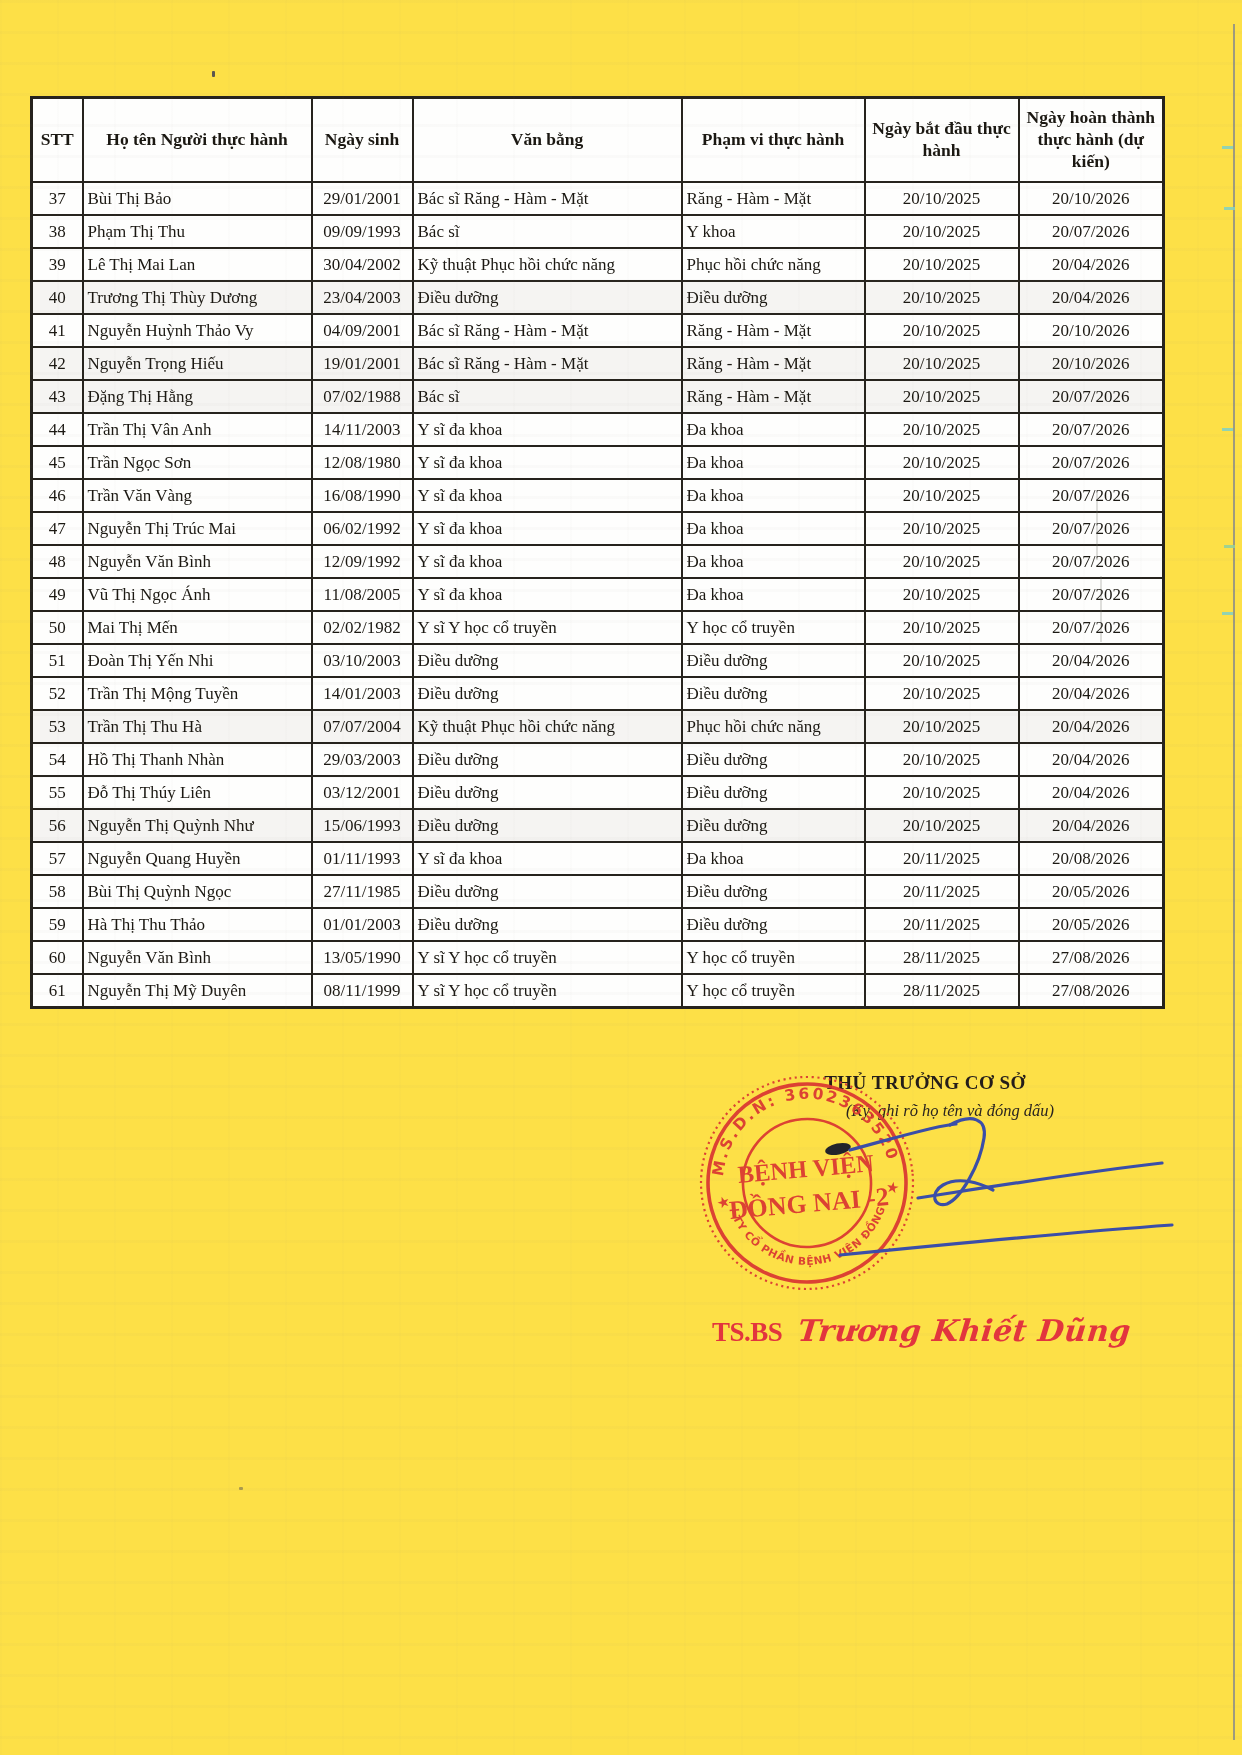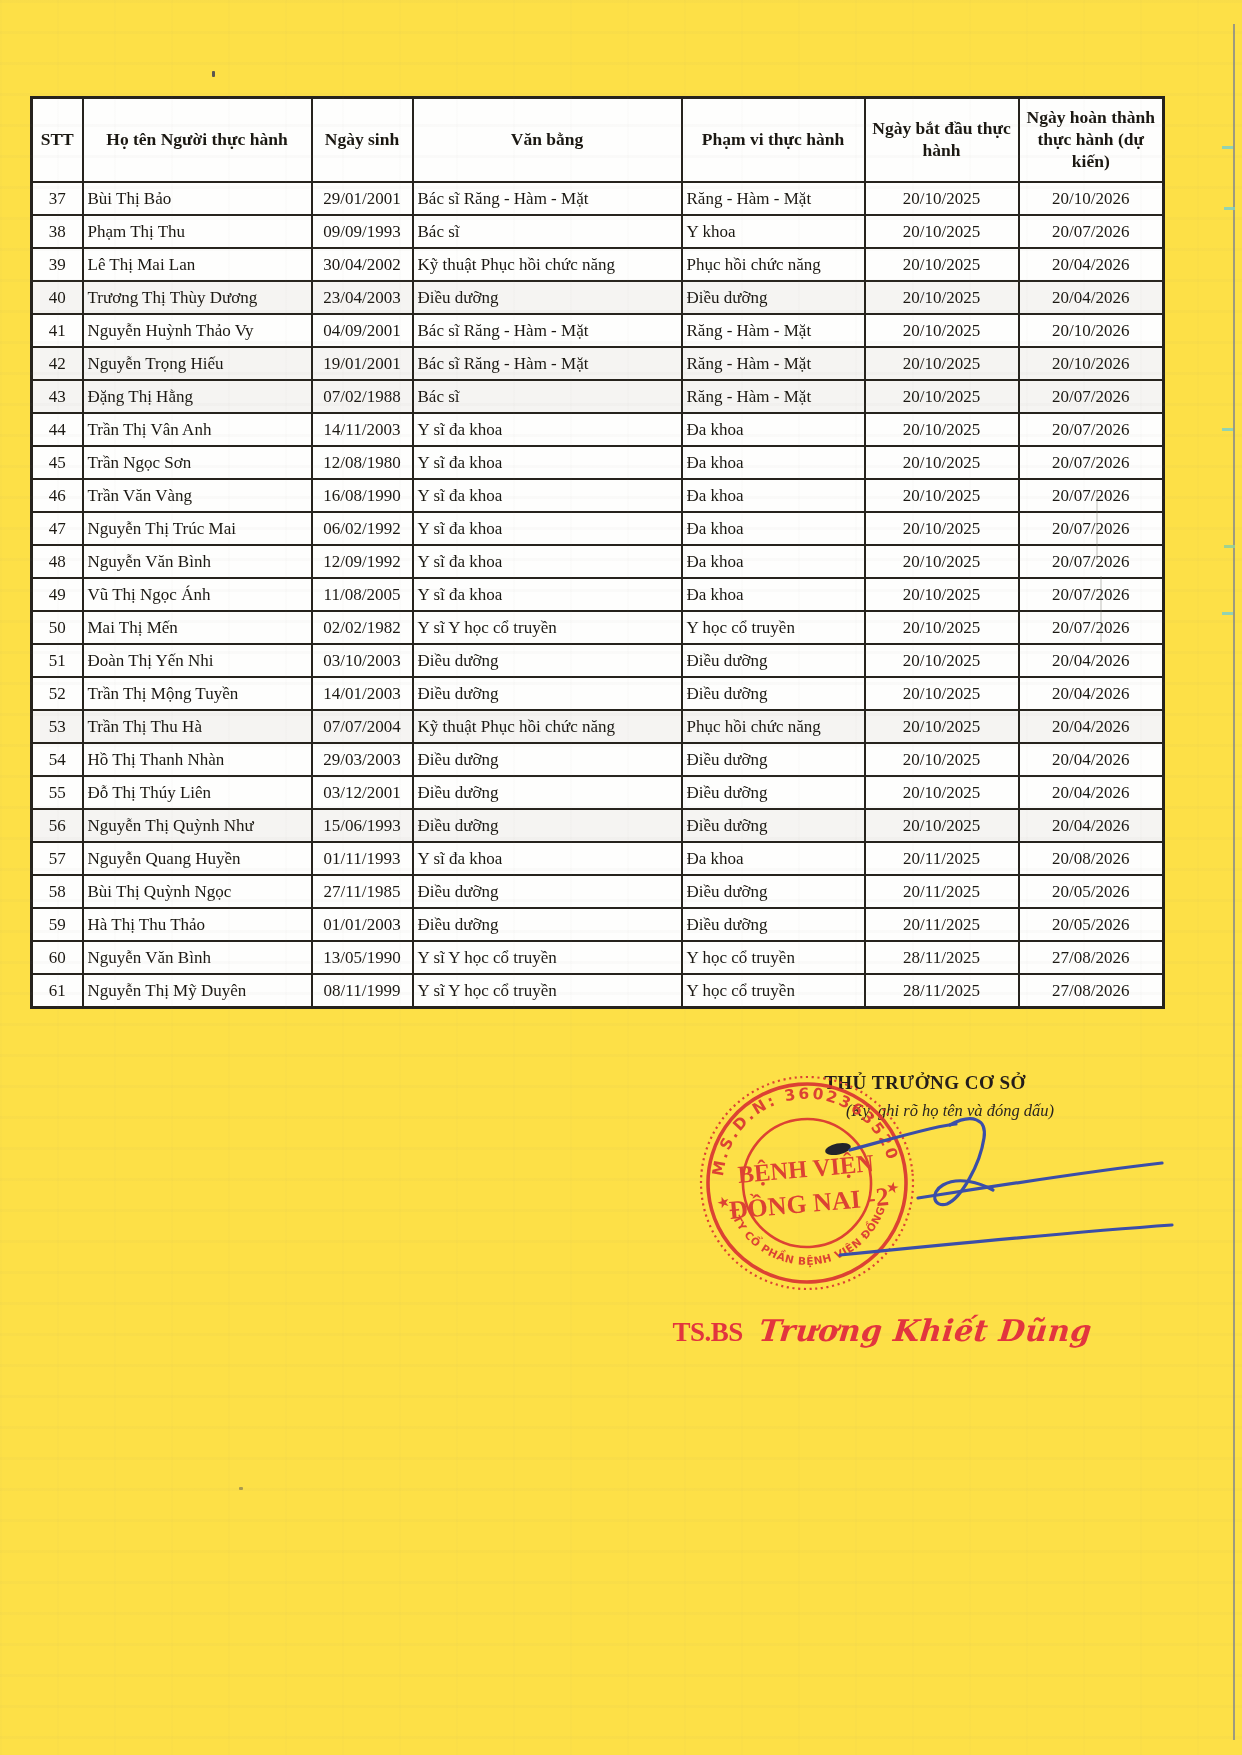--- a/index.html
+++ b/index.html
@@ -76,21 +76,21 @@
   .stamp-wrap{
     position:absolute;left:686px;top:1062px;width:242px;height:242px;
     z-index:3;opacity:.93;transform:rotate(-5deg);
   }
   .sign-wrap{
     position:absolute;left:810px;top:1105px;width:370px;height:160px;
     z-index:4;
   }
   .signer{
     position:absolute;left:712px;top:1313px;width:340px;height:52px;
-    z-index:5;display:flex;align-items:baseline;gap:16px;justify-content:center;
+    z-index:5;display:flex;align-items:baseline;gap:16px;
     color:#e2353e;
   }
   .signer .prefix{font-weight:bold;font-size:27px;letter-spacing:-.5px;}
   .signer .name{
     font-family:"DejaVu Serif", serif;font-style:italic;font-weight:bold;
     font-size:30px;transform:skewX(-6deg);letter-spacing:.5px;white-space:nowrap;
   }
 
   
   .edge-line{position:absolute;left:1233px;top:24px;width:2px;height:1716px;background:#8d8d88;opacity:.85;}

